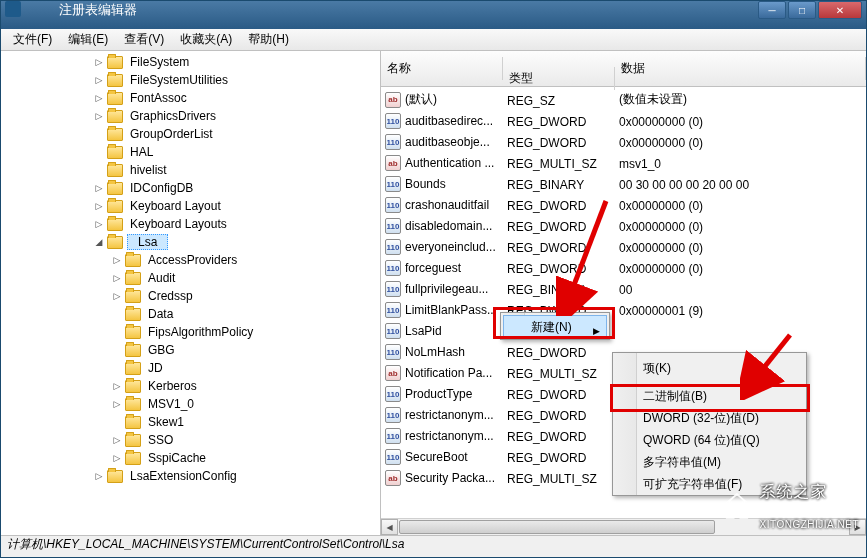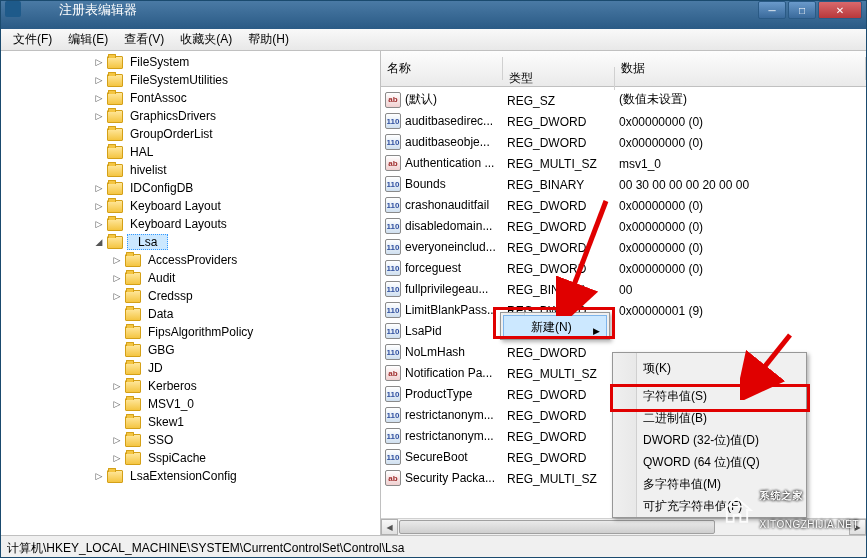--- a/index.html
+++ b/index.html
@@ -51,26 +51,26 @@
 .cm-arrow { position: absolute; right: 6px; font-size: 9px; }
 .cm-leftbar { position: absolute; left: 0; top: 0; bottom: 0; width: 24px; background: linear-gradient(to right, #f0f0f0, #e8e8e8); border-right: 1px solid #d0d0d0; }
 
 .red-box { position: absolute; border: 3px solid #e00000; z-index: 200; pointer-events: none; }
 .rb1 { left: 493px; top: 307px; width: 122px; height: 32px; }
 .rb2 { left: 610px; top: 384px; width: 200px; height: 28px; }
 
 .red-arrow { position: absolute; z-index: 201; pointer-events: none; }
 .red-arrow svg { display: block; }
 
-.statusbar { height: 22px; border-top: 1px solid #c0c0c0; display: flex; align-items: flex-end; padding: 0 6px; background: #f0f0f0; }
+.statusbar { height: 22px; border-top: 1px solid #c0c0c0; display: flex; align-items: flex-start; padding: 0 6px; background: #f0f0f0; font-style: italic; }
 
 .watermark { position: absolute; right: 8px; bottom: 28px; z-index: 300; opacity: 0.92; pointer-events: none; display: flex; align-items: center; gap: 6px; }
 .watermark .wm-icon { width: 34px; height: 34px; }
 .watermark .wm-text { display: flex; flex-direction: column; color: #fff; text-shadow: 0 0 3px #000, 0 0 3px #000; }
-.watermark .wm-cn { font-size: 10px; font-weight: bold; letter-spacing: 1px; }
+.watermark .wm-cn { font-size: 16px; font-weight: normal; letter-spacing: 1px; }
 .watermark .wm-url { font-size: 10px; letter-spacing: 0.5px; margin-top: 16px; }
 
 .scroll-h { height: 17px; background: #f0f0f0; border-top: 1px solid #d0d0d0; display: flex; }
 .scroll-btn { width: 17px; height: 16px; background: linear-gradient(to bottom,#f8f8f8,#e0e0e0); border:1px solid #b0b0b0; display:flex; align-items:center; justify-content:center; font-size:8px; color:#555; }
 .scroll-track { flex:1; background:#f0f0f0; position:relative; }
 .scroll-thumb { position:absolute; height:14px; top:1px; background: linear-gradient(to bottom,#eaeaea,#cfcfcf); border:1px solid #a0a0a0; border-radius:2px; }
 </style>
 </head>
 <body>
 
@@ -407,23 +407,20 @@
     <span class="cm-arrow">▶</span>
   </div>
 </div>
 
 <div class="context-menu menu2">
   <div class="cm-leftbar"></div>
   <div class="cm-item">
       <span>项(K)</span>
     </div>
   <div style="height:6px"></div>
-  <div class="cm-item">
-      <span>字符串值(S)</span>
-    </div>
   <div class="cm-item">
       <span>二进制值(B)</span>
     </div>
   <div class="cm-item">
       <span>DWORD (32-位)值(D)</span>
     </div>
   <div class="cm-item">
       <span>QWORD (64 位)值(Q)</span>
     </div>
   <div class="cm-item">

